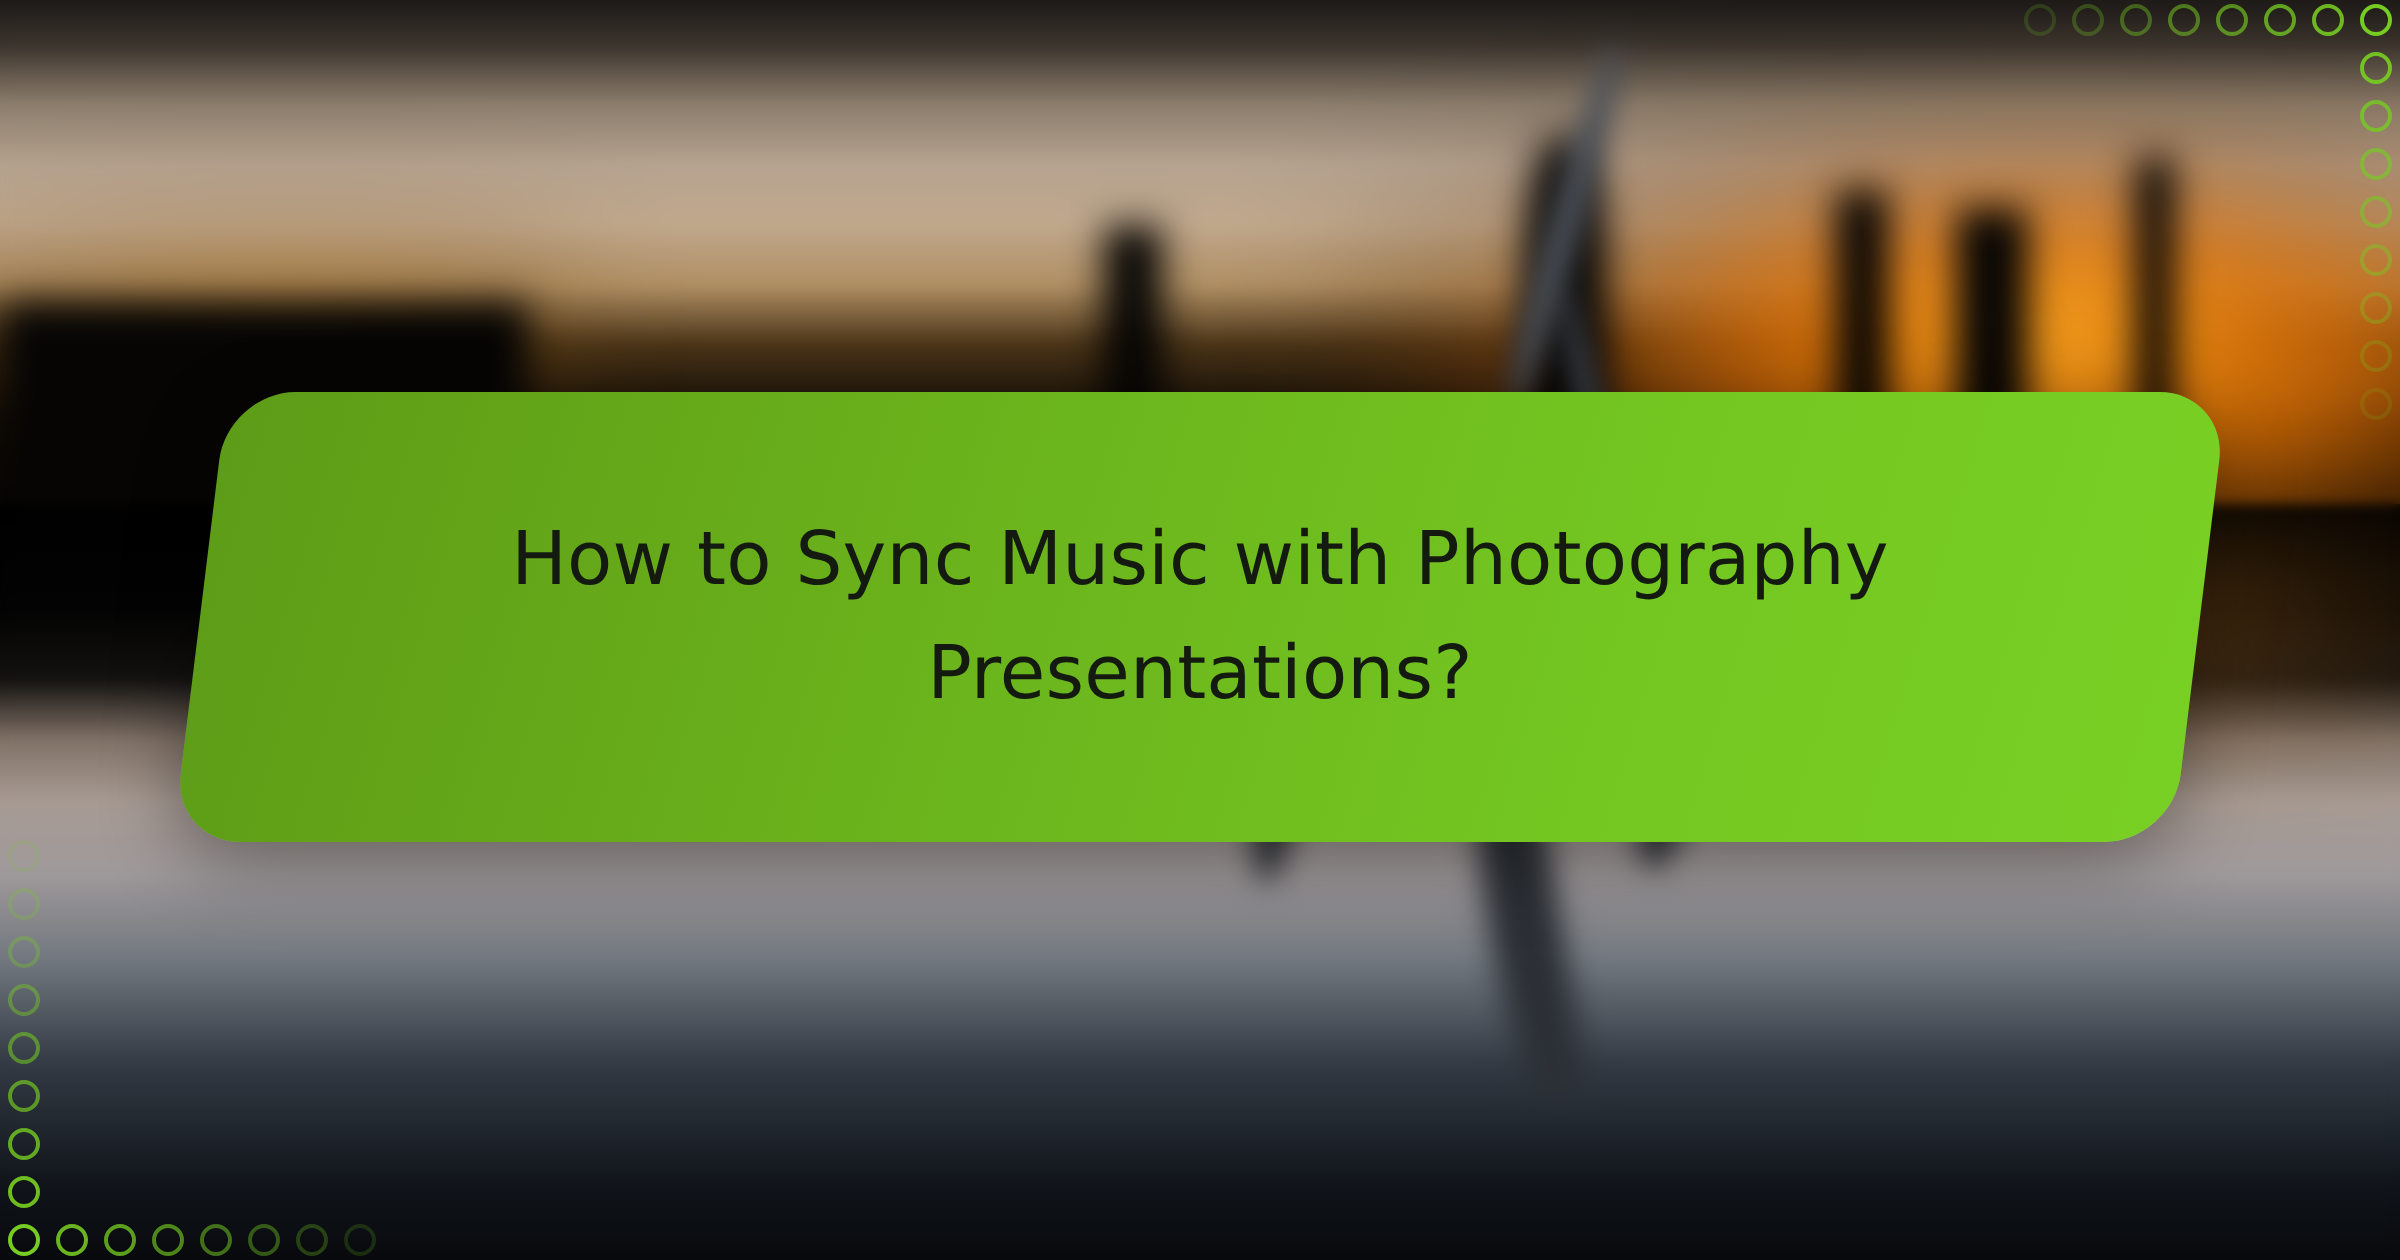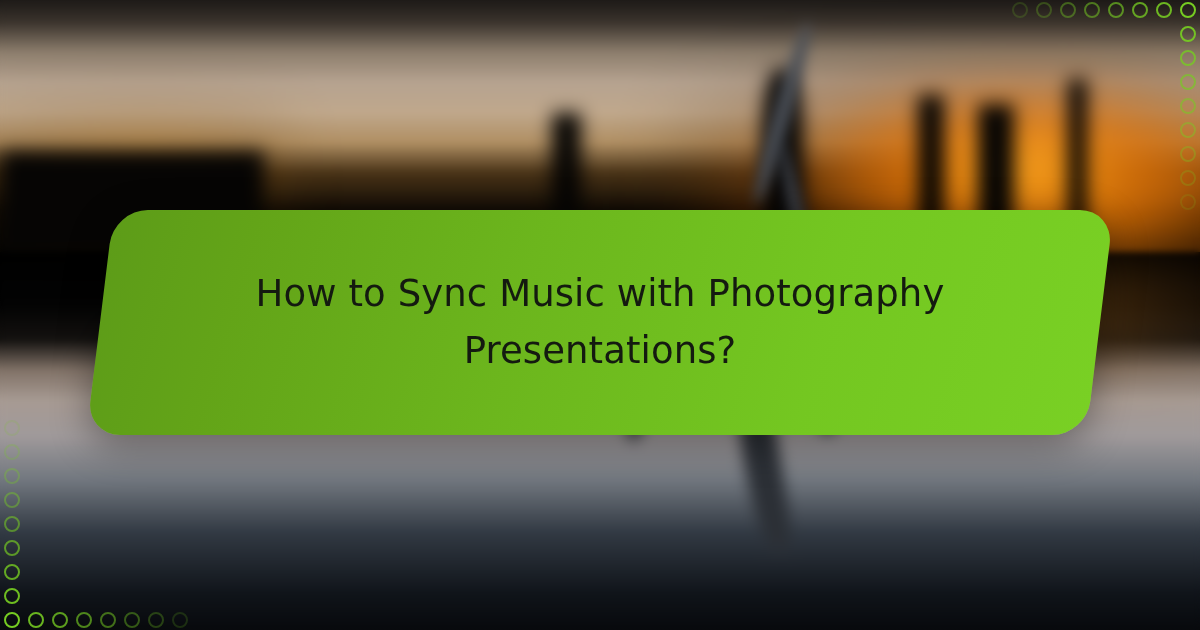--- a/index.html
+++ b/index.html
@@ -183,21 +183,21 @@
   }
 
   #dots-tr-row { top:2px;  right:4px; }
   #dots-tr-col { top:26px; right:4px; }
   #dots-bl-col { left:4px; bottom:26px; }
   #dots-bl-row { left:4px; bottom:2px; }
 
   
   #card-wrap {
     position:absolute;
-    left:100px; top:210px;
+    left:100px; top:196px;
     width:1000px; height:225px;
   }
 
   #card {
     position:absolute; inset:0;
     background:linear-gradient(100deg, #5d9c18 0%, #63a418 14%, #6cb61d 42%, #74c721 72%, #79d024 100%);
     border-radius:34px;
     transform:skewX(-7deg);
     transform-origin:center center;
     box-shadow:0 10px 38px rgba(0,0,0,0.38);

